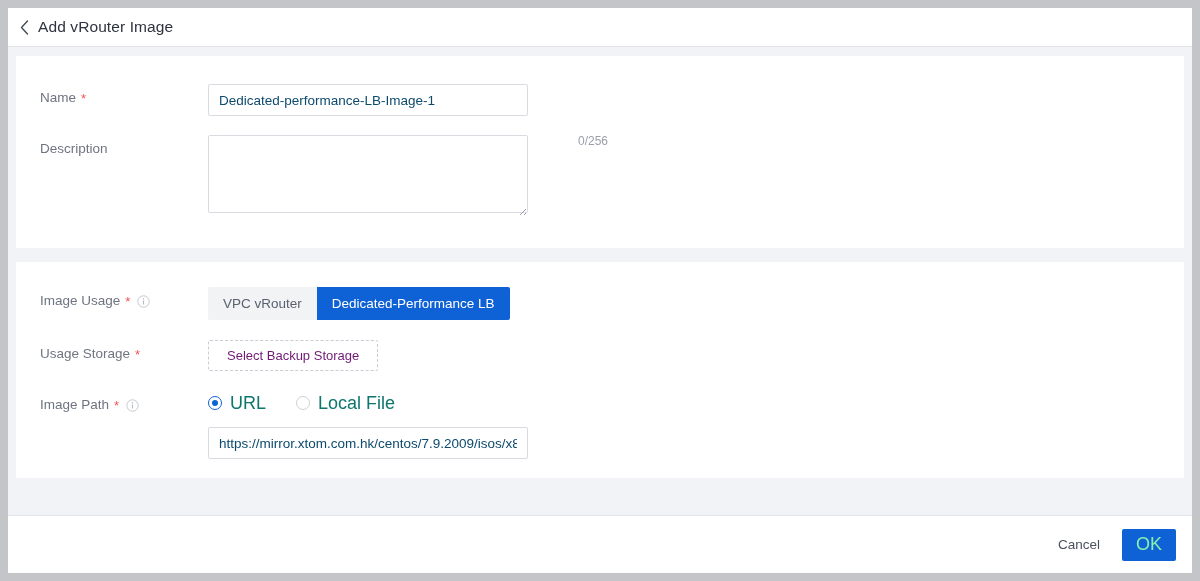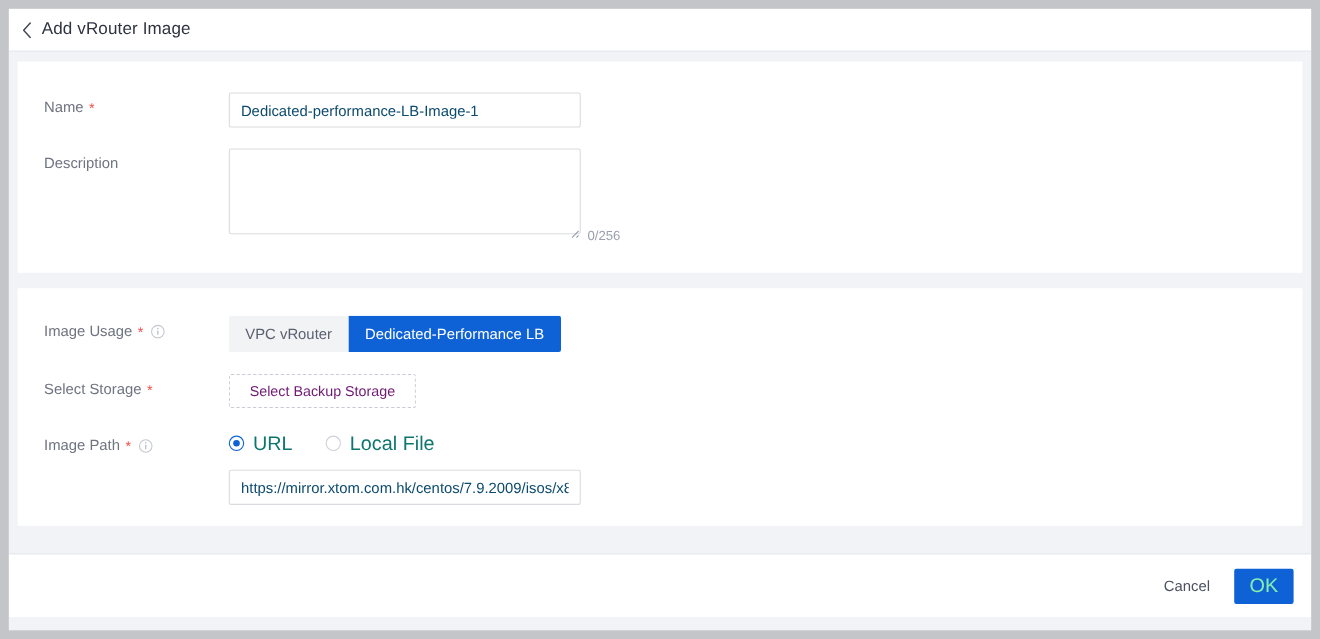--- a/index.html
+++ b/index.html
@@ -133,21 +133,22 @@
     font-family: "Liberation Sans", sans-serif;
     background: #ffffff;
     outline: none;
     white-space: nowrap;
     overflow: hidden;
     line-height: 30px;
   }
 
   .textarea-wrap {
     display: flex;
-    align-items: flex-end;
+    align-items: flex-start;
+    gap: 44px;
   }
   .text-area {
     width: 320px;
     height: 78px;
     box-sizing: border-box;
     border: 1px solid #d9dbe0;
     border-radius: 2px;
     padding: 6px 10px;
     font-size: 13.5px;
     color: #3d4250;
@@ -266,21 +267,21 @@
     margin-left: 8px;
   }
 
   .url-input-wrap { margin-top: 13px; }
 
   
   .footer {
     position: absolute;
     left: 0;
     right: 0;
-    bottom: 12px;
+    bottom: 0;
     height: 58px;
     background: #ffffff;
     border-top: 1px solid #e2e4ea;
     display: flex;
     align-items: center;
     justify-content: flex-end;
     padding-right: 16px;
     box-sizing: border-box;
   }
   .btn-cancel {
@@ -371,21 +372,21 @@
           <div class="field-control">
             <div class="segmented">
               <div class="seg-btn inactive">VPC vRouter</div>
               <div class="seg-btn active">Dedicated-Performance LB</div>
             </div>
           </div>
         </div>
 
         <div class="field-row" style="margin-top:20px;">
           <div class="field-label">
-            <span>Select Storage</span>
+            <span>Usage Storage</span>
             <span class="req-star">*</span>
           </div>
           <div class="field-control">
             <button class="dashed-btn">Select Backup Storage</button>
           </div>
         </div>
 
         <div class="field-row" style="margin-top:20px;">
           <div class="field-label">
             <span>Image Path</span>

